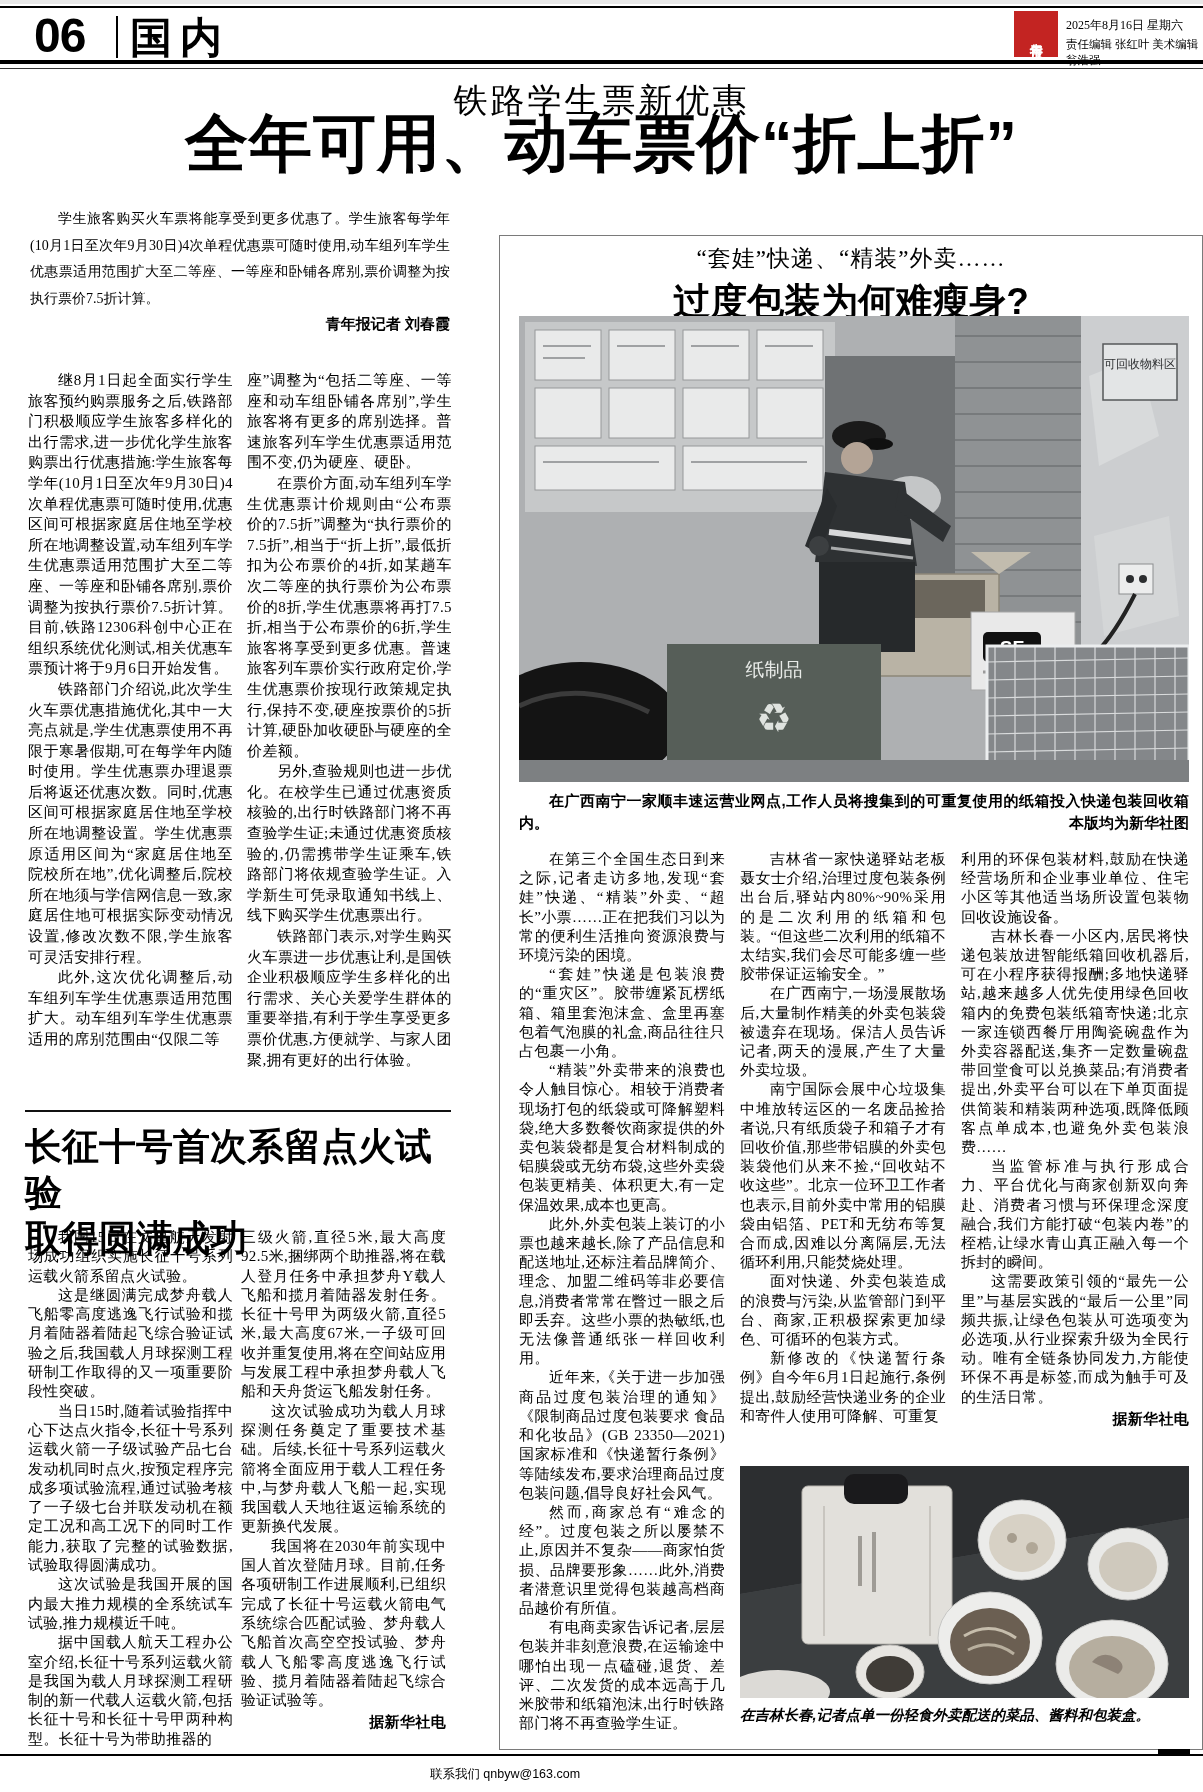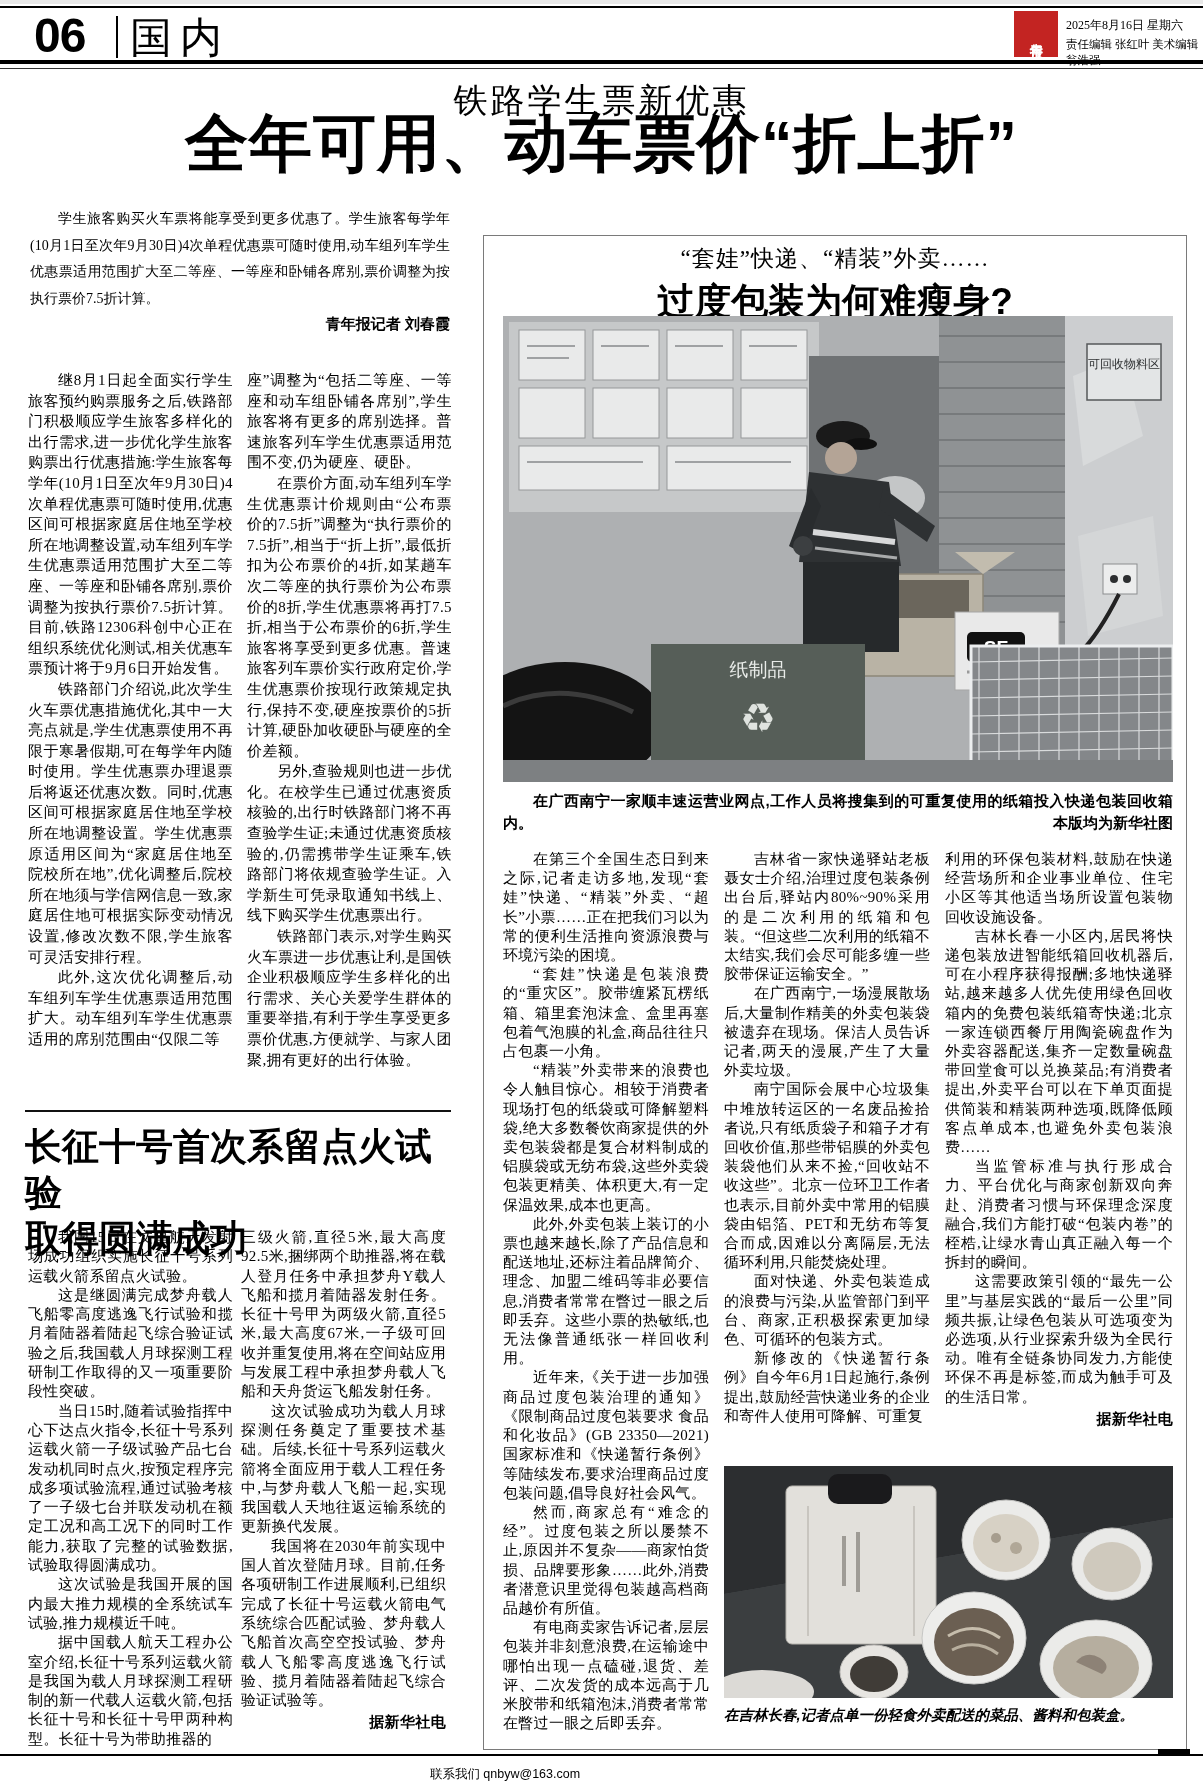--- a/index.html
+++ b/index.html
@@ -5,21 +5,21 @@
   html,body{margin:0;padding:0;background:#e8e8e8;}
   .page{position:relative;width:1203px;height:1792px;background:#fff;margin:4px auto;
         font-family:"Liberation Serif","DejaVu Serif",serif;color:#000;overflow:hidden;}
   .sans{font-family:"Liberation Sans","DejaVu Sans",sans-serif;}
 
   
   .toprule{position:absolute;left:0;top:2px;width:1203px;height:2px;background:#000;}
   .pnum{position:absolute;left:34px;top:4px;font-size:48px;font-weight:bold;
         font-family:"Liberation Sans","DejaVu Sans",sans-serif;letter-spacing:-1px;}
   .vdiv{position:absolute;left:116px;top:12px;width:2px;height:42px;background:#000;}
-  .section{position:absolute;left:130px;top:6px;font-size:42px;font-weight:400;letter-spacing:8px;
+  .section{position:absolute;left:130px;top:6px;font-size:42px;font-weight:700;letter-spacing:8px;
         font-family:"Liberation Sans","DejaVu Sans",sans-serif;}
   .logo{position:absolute;left:1014px;top:7px;width:44px;height:46px;background:#c32422;
         color:#fff;display:flex;align-items:center;justify-content:center;
         font-family:"Liberation Sans","DejaVu Sans",sans-serif;
         writing-mode:vertical-rl;text-orientation:upright;font-size:13px;font-weight:bold;letter-spacing:1px;}
   .dates{position:absolute;left:1066px;top:13px;line-height:16px;}
   .dateline{font-size:12px;}
   .editors{font-size:11.5px;margin-top:3px;}
   .rule-thick{position:absolute;left:0;top:56px;width:1203px;height:4px;background:#000;}
   .rule-thin{position:absolute;left:0;top:64px;width:1203px;height:1px;background:#333;}
@@ -44,21 +44,21 @@
 
   
   .rocket-rule{position:absolute;left:25px;top:1106px;width:426px;height:2px;background:#111;}
   .rocket-head{position:absolute;left:25px;top:1120px;width:426px;text-align:left;
         font-size:37px;font-weight:800;line-height:46px;
         font-family:"Liberation Sans","DejaVu Sans",sans-serif;}
   .rocketcols{position:absolute;left:28px;top:1224px;width:424px;display:flex;gap:8px;}
   .rocketcols .col{width:205px;font-size:15px;line-height:19.3px;letter-spacing:0.35px;}
 
   
-  .pkbox{position:absolute;left:483px;top:231px;width:704px;height:1515px;
+  .pkbox{position:absolute;left:499px;top:231px;width:704px;height:1515px;
         border:1px solid #7a7a7a;box-sizing:border-box;background:#fff;}
   .kicker2{margin-top:7px;text-align:center;font-size:23px;font-weight:500;letter-spacing:1px;}
   .headline2{margin:3px 0 0 0;text-align:center;font-size:37px;font-weight:800;
         font-family:"Liberation Sans","DejaVu Sans",sans-serif;}
   .photo1{position:absolute;left:19px;top:80px;width:670px;height:466px;overflow:hidden;}
   .photo1 svg,.photo2 svg{display:block;width:100%;height:100%;}
   .cap1{position:absolute;left:19px;top:554px;width:670px;font-size:15px;line-height:22px;
         font-weight:bold;text-align:justify;text-indent:2em;
         font-family:"Liberation Sans","DejaVu Sans",sans-serif;}
   .capcredit{position:absolute;right:0;bottom:0;background:#fff;padding-left:10px;}
@@ -262,21 +262,21 @@
     </div>
 
     <div class="pkcols">
       <div class="col pkc1">
           <p>在第三个全国生态日到来之际,记者走访多地,发现“套娃”快递、“精装”外卖、“超长”小票……正在把我们习以为常的便利生活推向资源浪费与环境污染的困境。</p>
           <p>“套娃”快递是包装浪费的“重灾区”。胶带缠紧瓦楞纸箱、箱里套泡沫盒、盒里再塞包着气泡膜的礼盒,商品往往只占包裹一小角。</p>
           <p>“精装”外卖带来的浪费也令人触目惊心。相较于消费者现场打包的纸袋或可降解塑料袋,绝大多数餐饮商家提供的外卖包装袋都是复合材料制成的铝膜袋或无纺布袋,这些外卖袋包装更精美、体积更大,有一定保温效果,成本也更高。</p>
           <p>此外,外卖包装上装订的小票也越来越长,除了产品信息和配送地址,还标注着品牌简介、理念、加盟二维码等非必要信息,消费者常常在瞥过一眼之后即丢弃。这些小票的热敏纸,也无法像普通纸张一样回收利用。</p>
           <p>近年来,《关于进一步加强商品过度包装治理的通知》《限制商品过度包装要求 食品和化妆品》(GB 23350—2021)国家标准和《快递暂行条例》等陆续发布,要求治理商品过度包装问题,倡导良好社会风气。</p>
           <p>然而,商家总有“难念的经”。过度包装之所以屡禁不止,原因并不复杂——商家怕货损、品牌要形象……此外,消费者潜意识里觉得包装越高档商品越价有所值。</p>
-          <p>有电商卖家告诉记者,层层包装并非刻意浪费,在运输途中哪怕出现一点磕碰,退货、差评、二次发货的成本远高于几米胶带和纸箱泡沫,消费者常常在瞥过一眼之后即丢弃。</p>
+          <p>有电商卖家告诉记者,层层包装并非刻意浪费,在运输途中哪怕出现一点磕碰,退货、差评、二次发货的成本远高于几米胶带和纸箱泡沫,出行时铁路部门将不再查验学生证。</p>
         </div>
       <div class="col pkc2">
           <p>吉林省一家快递驿站老板聂女士介绍,治理过度包装条例出台后,驿站内80%~90%采用的是二次利用的纸箱和包装。“但这些二次利用的纸箱不太结实,我们会尽可能多缠一些胶带保证运输安全。”</p>
           <p>在广西南宁,一场漫展散场后,大量制作精美的外卖包装袋被遗弃在现场。保洁人员告诉记者,两天的漫展,产生了大量外卖垃圾。</p>
           <p>南宁国际会展中心垃圾集中堆放转运区的一名废品捡拾者说,只有纸质袋子和箱子才有回收价值,那些带铝膜的外卖包装袋他们从来不捡,“回收站不收这些”。北京一位环卫工作者也表示,目前外卖中常用的铝膜袋由铝箔、PET和无纺布等复合而成,因难以分离隔层,无法循环利用,只能焚烧处理。</p>
           <p>面对快递、外卖包装造成的浪费与污染,从监管部门到平台、商家,正积极探索更加绿色、可循环的包装方式。</p>
           <p>新修改的《快递暂行条例》自今年6月1日起施行,条例提出,鼓励经营快递业务的企业和寄件人使用可降解、可重复</p>
         </div>
       <div class="col pkc3">
         <div>

